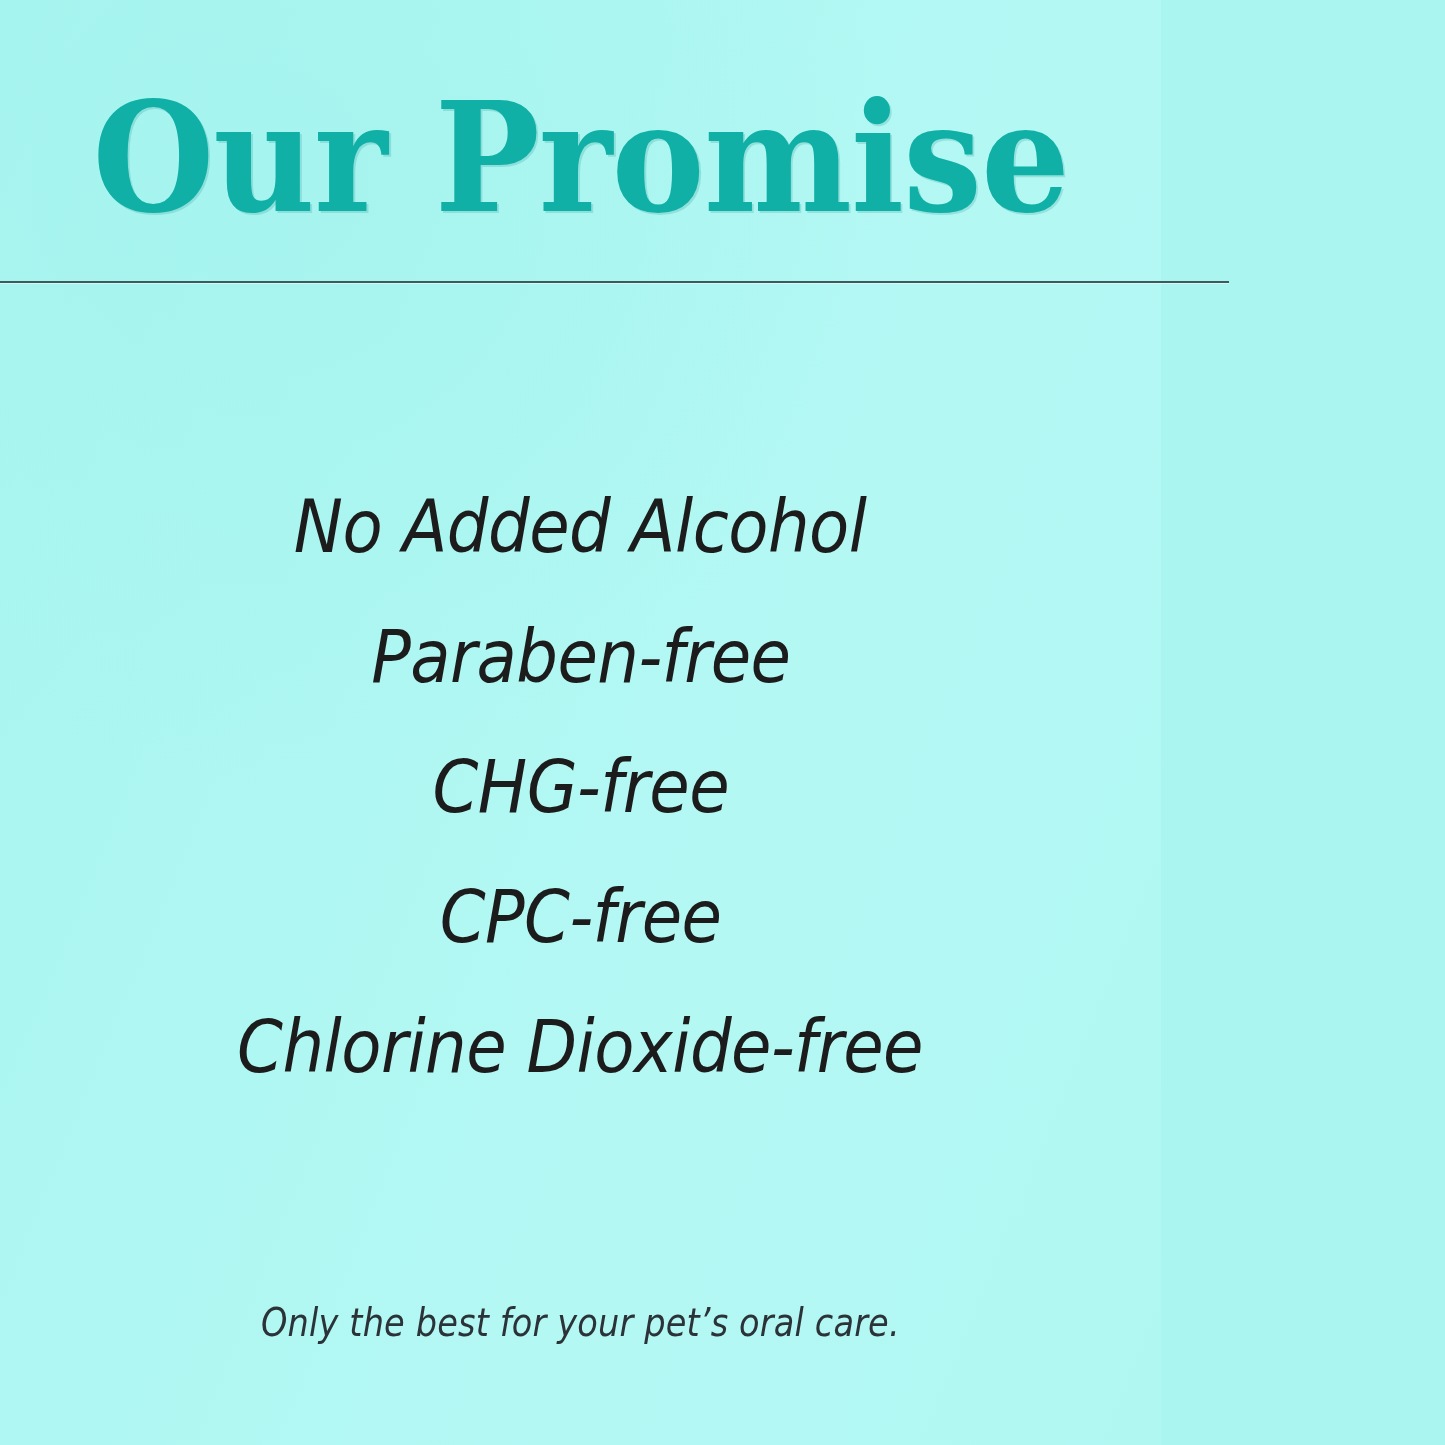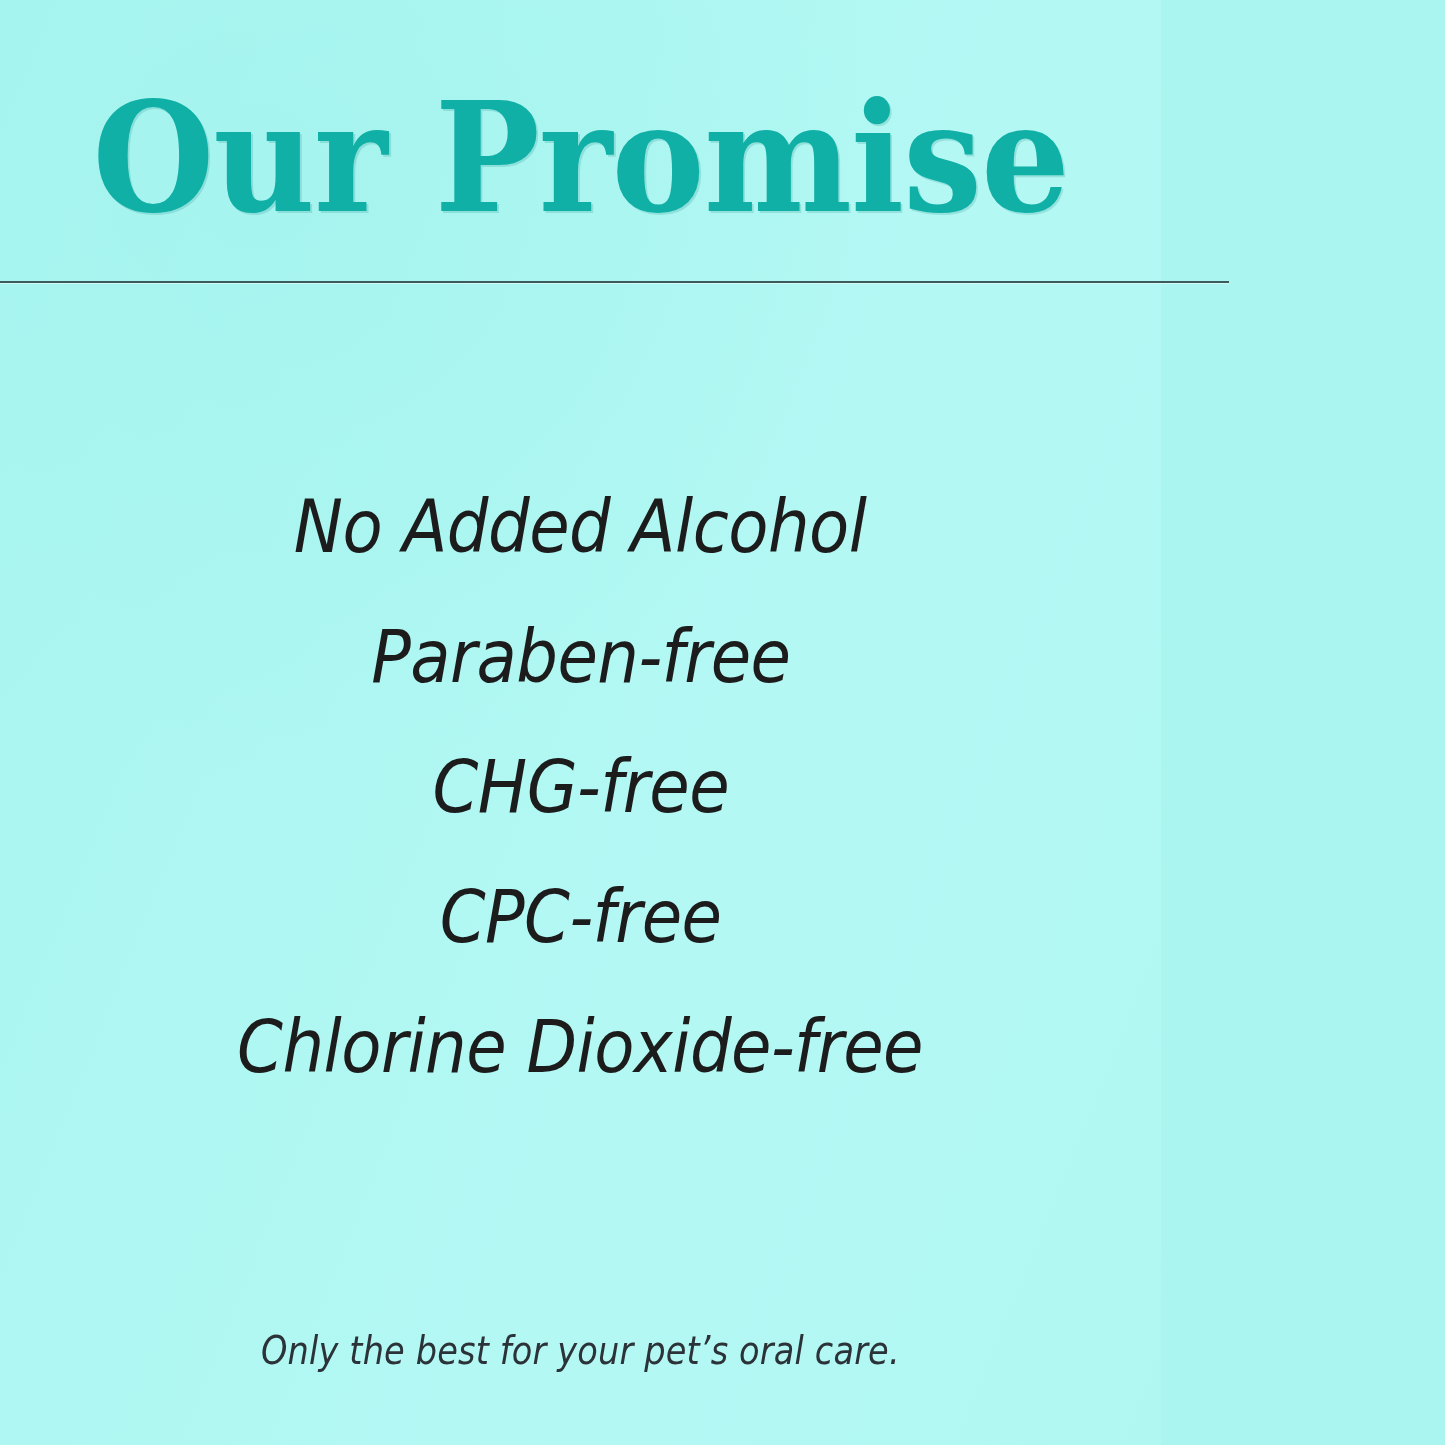--- a/index.html
+++ b/index.html
@@ -87,21 +87,20 @@
     white-space: nowrap;
   }
 
   
   .promise-footer {
     position: absolute;
     left: 0;
     right: 0;
     top: 1300px;
     text-align: center;
-    margin-top: 28px;
   }
 
   .footer-note {
     display: inline-block;
     font-family: "DejaVu Sans", "Liberation Sans", sans-serif;
     font-style: italic;
     font-weight: 400;
     font-size: 39px;
     line-height: 1.2;
     color: #2b3338;

